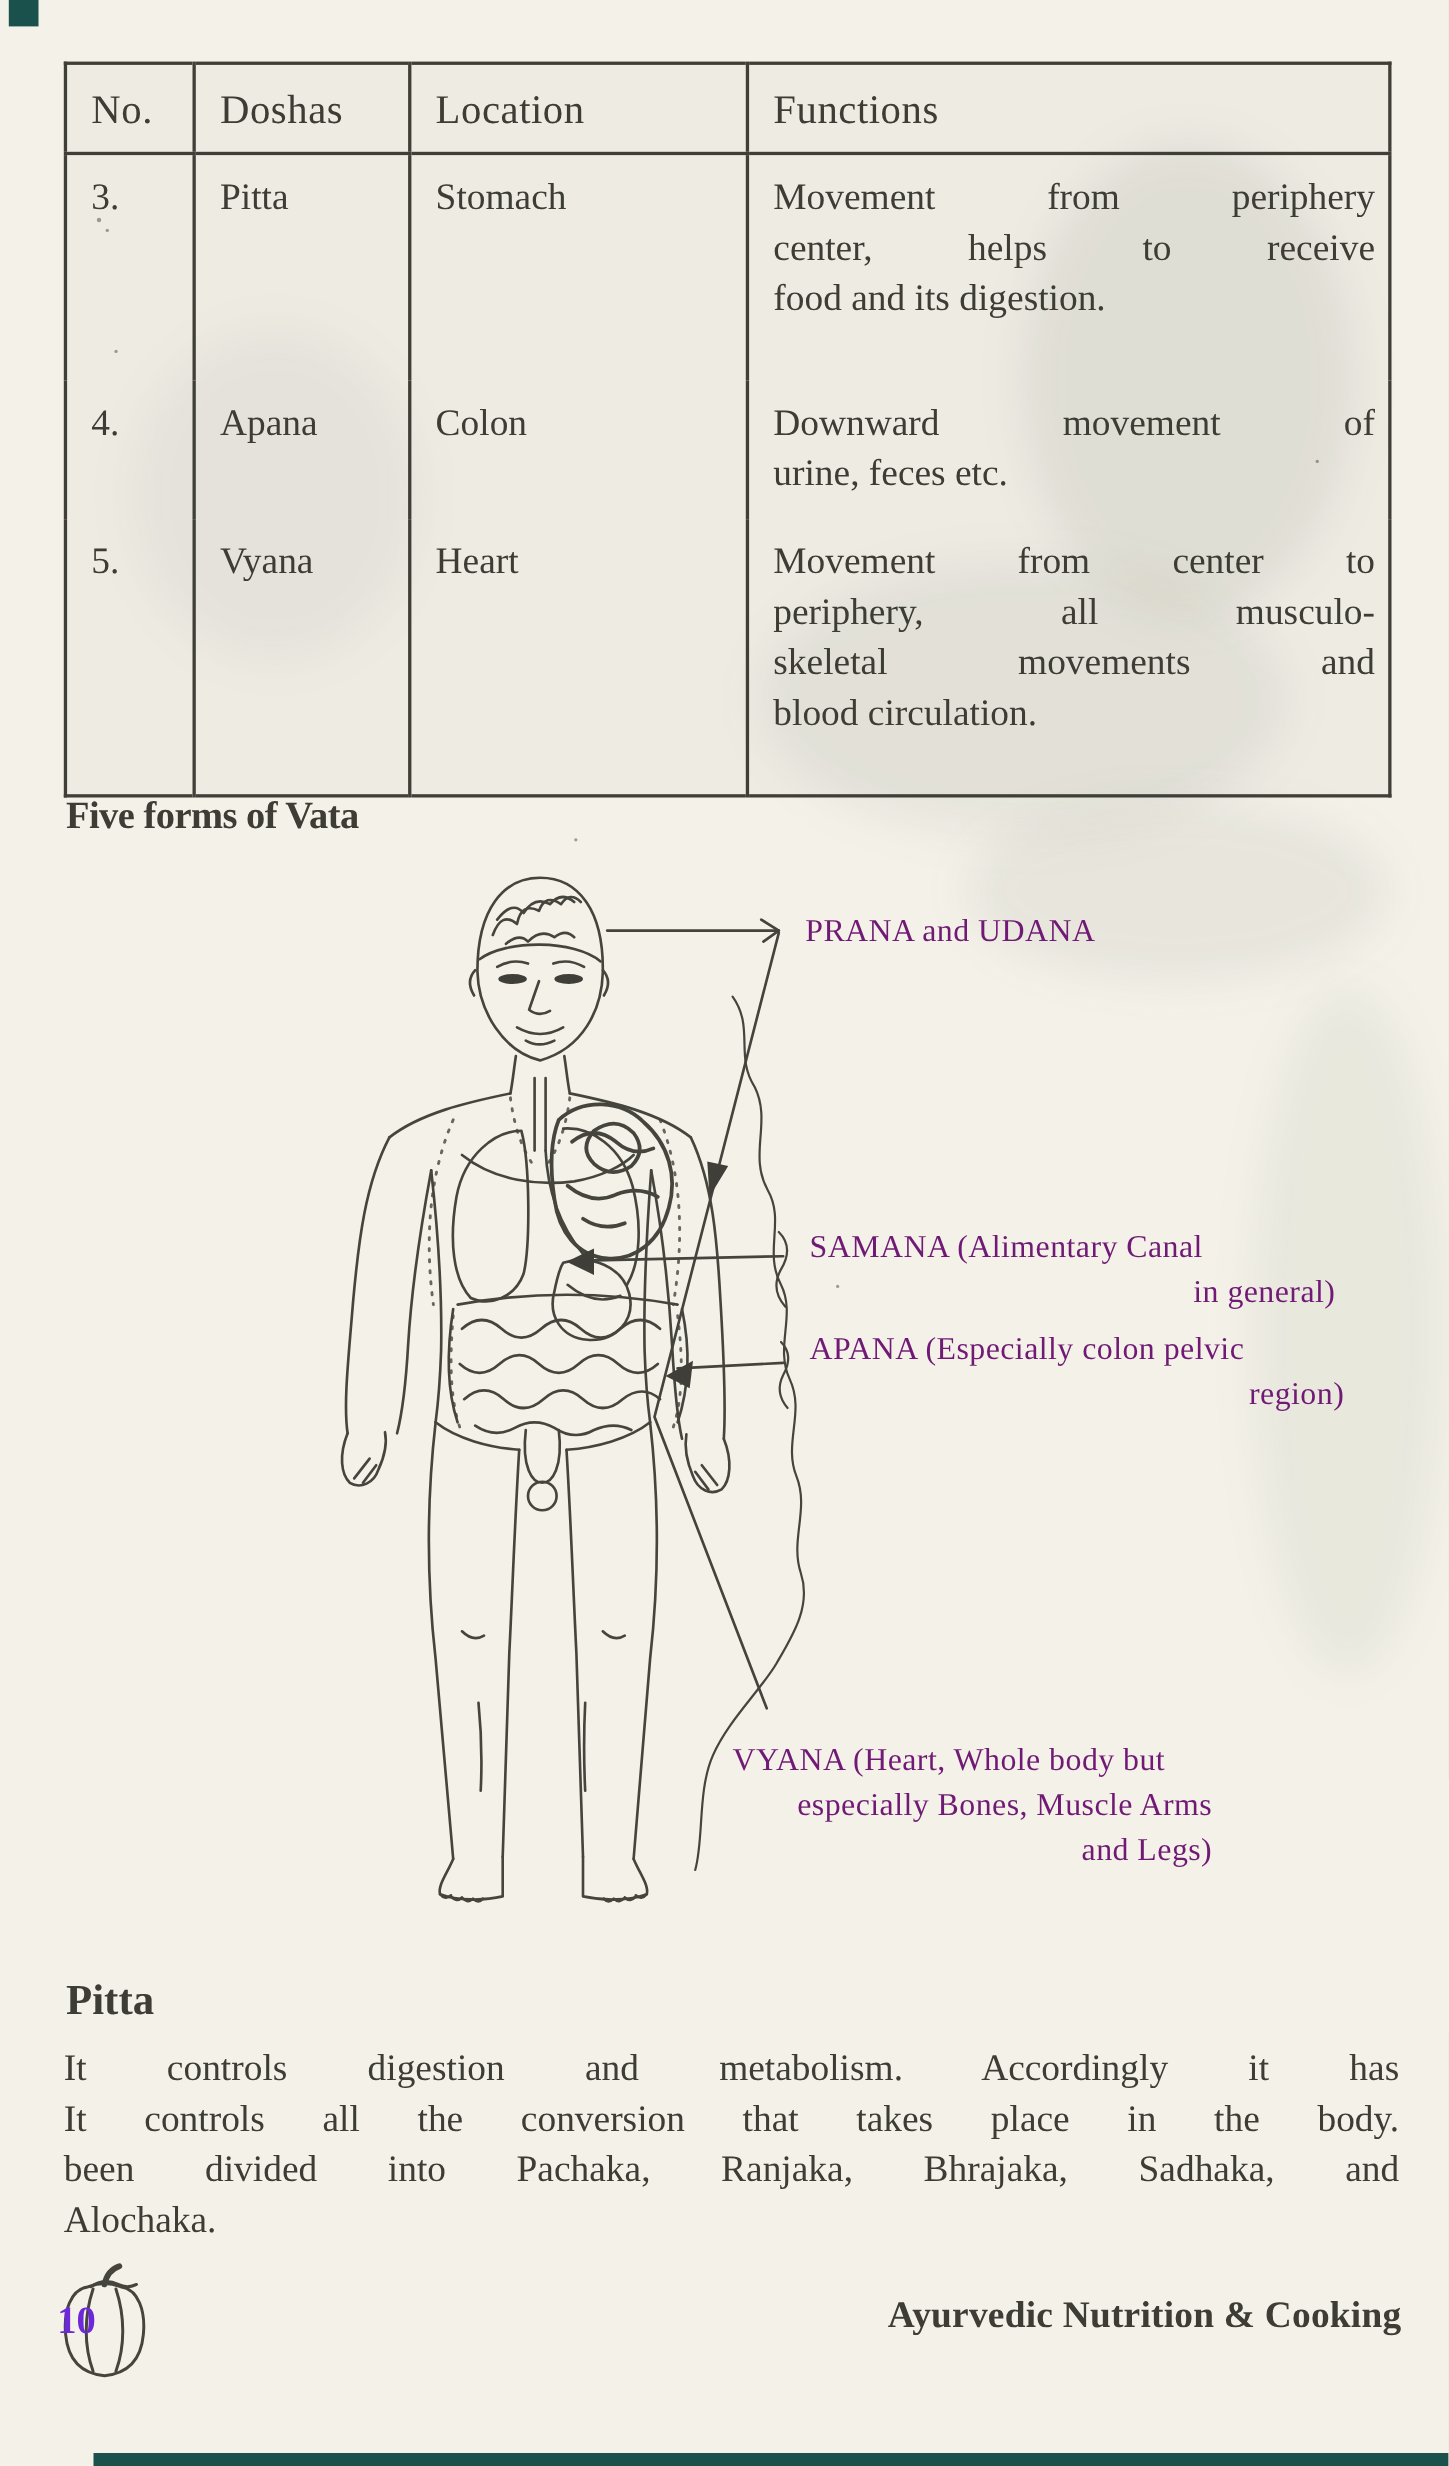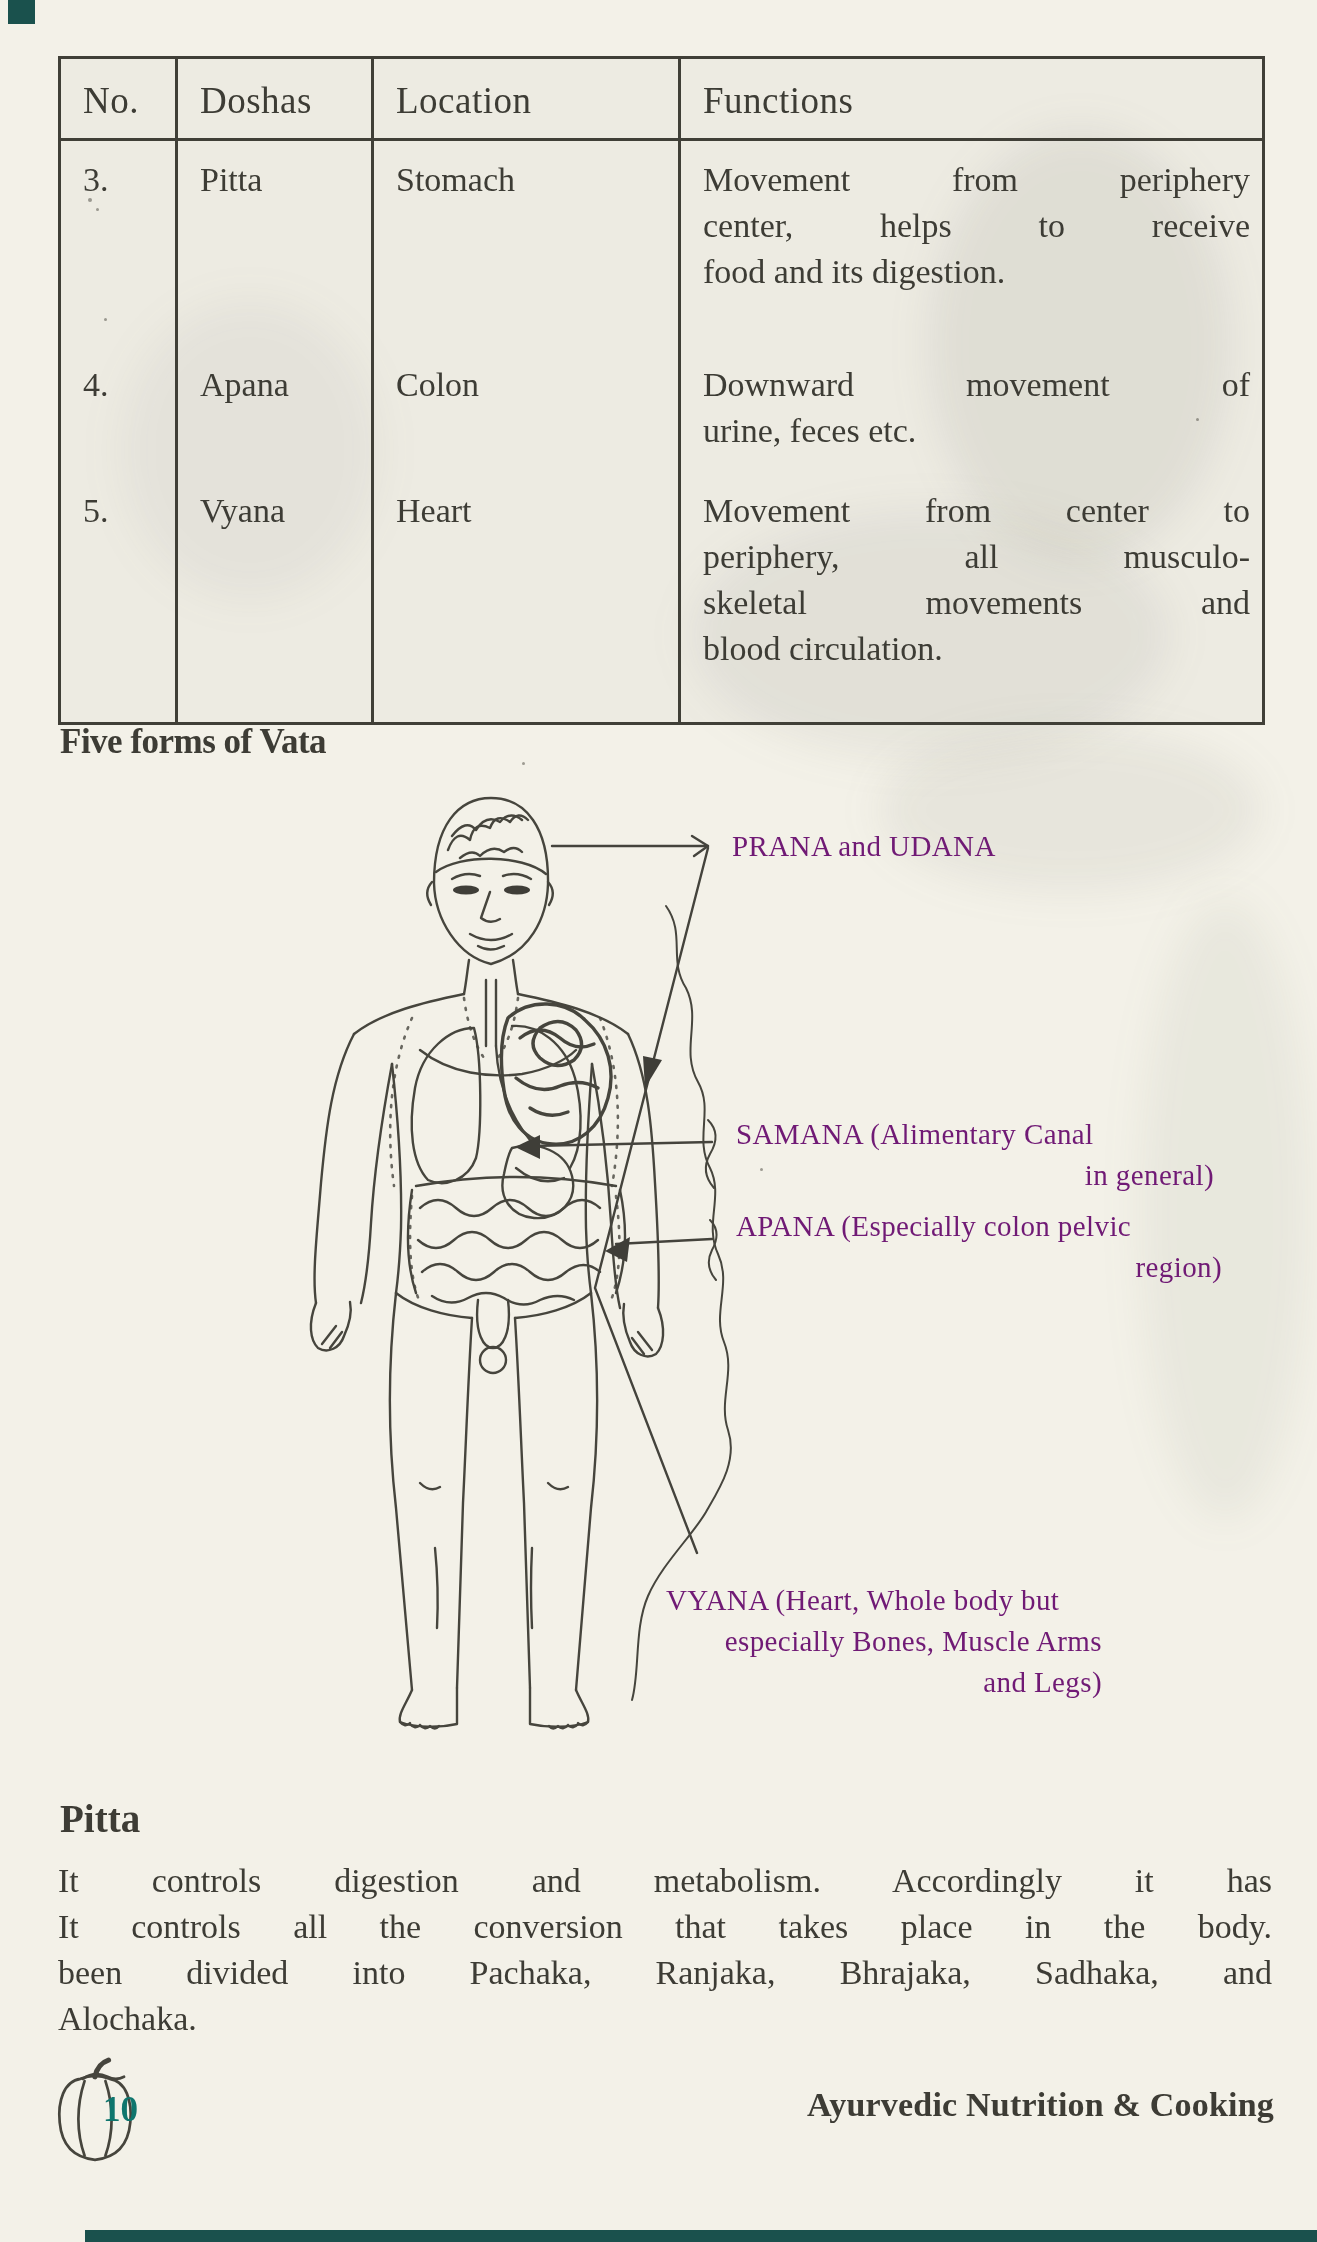--- a/index.html
+++ b/index.html
@@ -65,22 +65,22 @@
   .pitta-para{
     position:absolute;left:58px;top:1858px;width:1214px;
     font-size:34px;line-height:46px;
   }
   .jline{text-align:justify;text-align-last:justify;}
   .jline.last{text-align:justify;text-align-last:left;}
 
   
   .page-badge{position:absolute;left:52px;top:2056px;width:86px;height:108px;}
   .page-badge .num{
-    position:absolute;left:0;top:34px;width:86px;text-align:right;
-    font-size:35px;font-weight:bold;color:#0f766e;
+    position:absolute;left:0;top:34px;width:86px;text-align:left;
+    font-size:35px;font-weight:bold;color:#6d28d9;
   }
   .book-title{
     position:absolute;right:43px;top:2086px;
     font-size:34px;font-weight:bold;letter-spacing:.2px;
   }
 </style>
 </head>
 <body>
 
 <div class="page">

